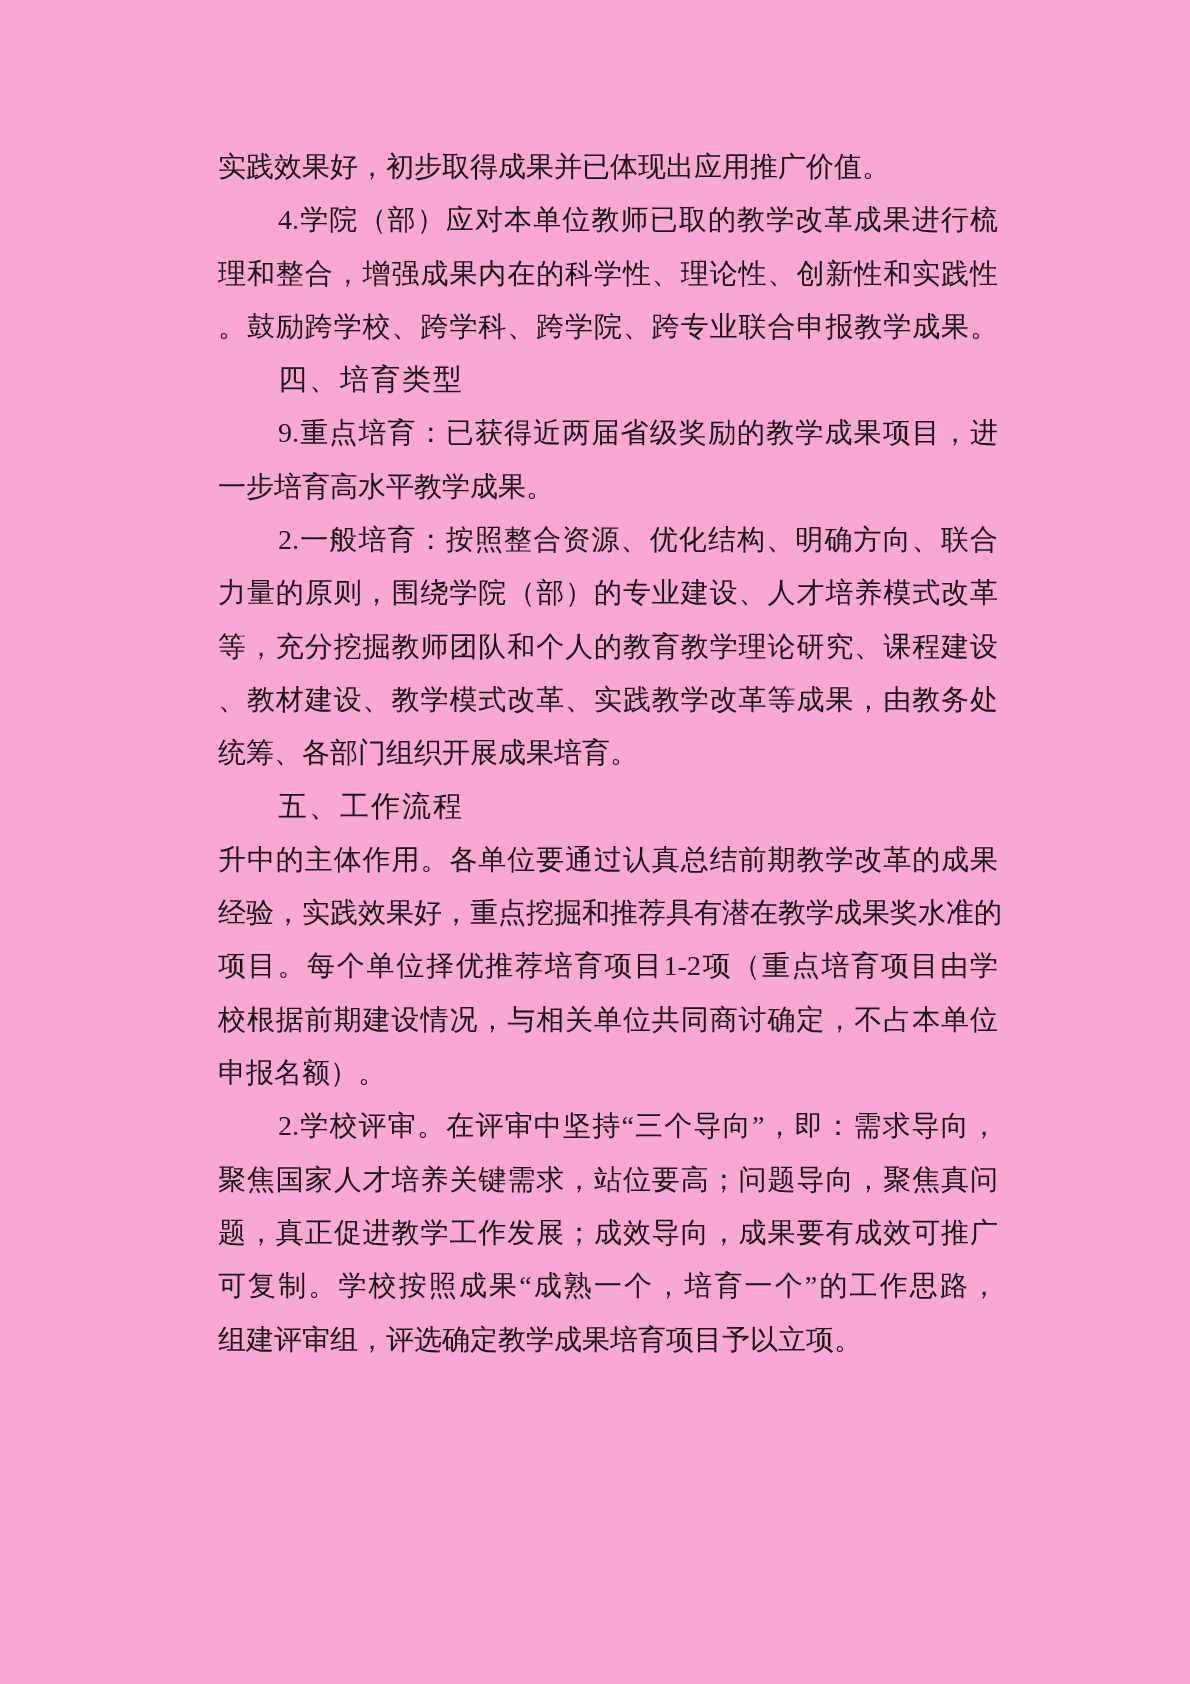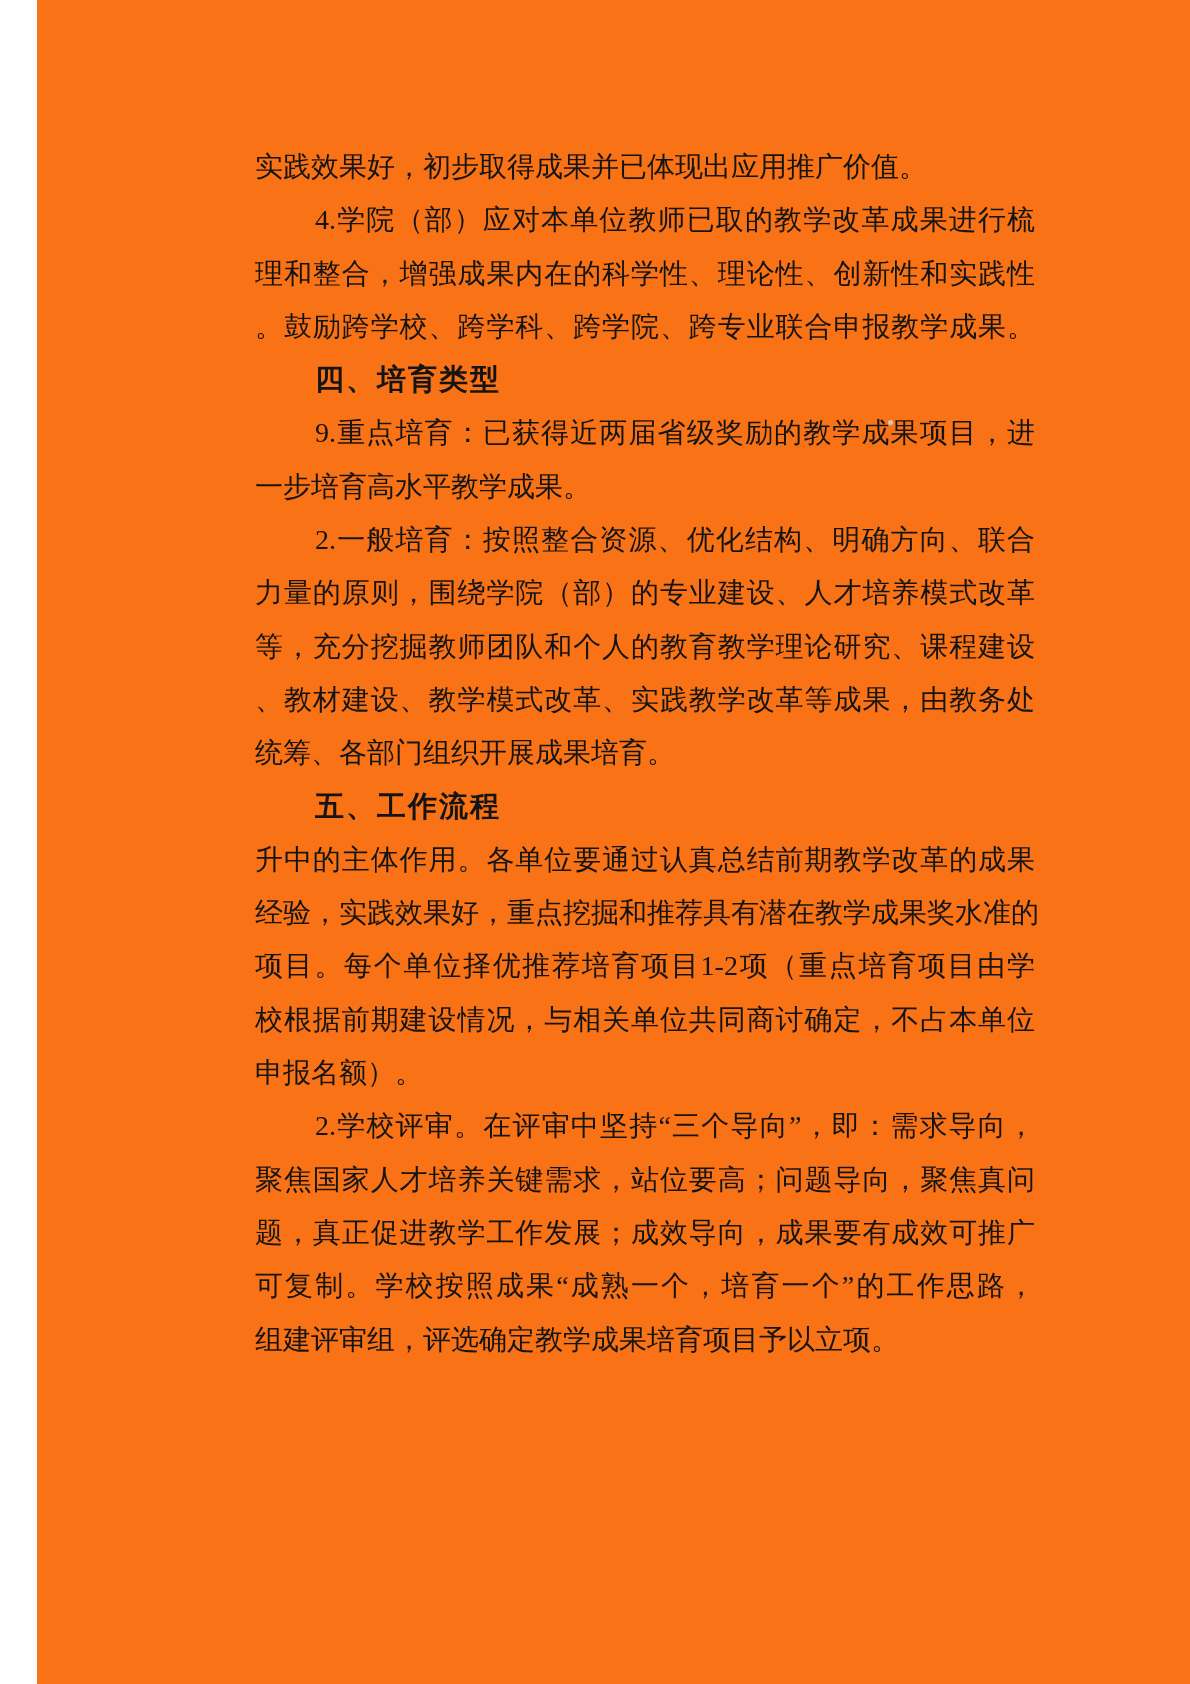--- a/index.html
+++ b/index.html
@@ -10,22 +10,21 @@
   body {
     width: 1190px;
     height: 1684px;
     position: relative;
     overflow: hidden;
     font-family: "Liberation Serif", serif;
   }
   .page {
     position: absolute;
     inset: 0;
-    background: #f97316;
-    margin-left: 37px;
+    background: #f9a8d4;
   }
   .doc {
     position: absolute;
     left: 218px;
     top: 140px;
     width: 780px;
     color: #141414;
     font-size: 28px;
     line-height: 53.3px;
   }
@@ -37,21 +36,21 @@
   }
   .ln.end {
     text-align: left;
     text-align-last: left;
   }
   .ln.ind {
     text-indent: 60px;
   }
   .ln.hd {
     font-family: "Liberation Sans", sans-serif;
-    font-weight: 700;
+    font-weight: 400;
     font-size: 29px;
     text-align: left;
     text-align-last: left;
     letter-spacing: 2px;
   }
   
   .speck {
     position: absolute;
     left: 851px;
     top: 420px;

